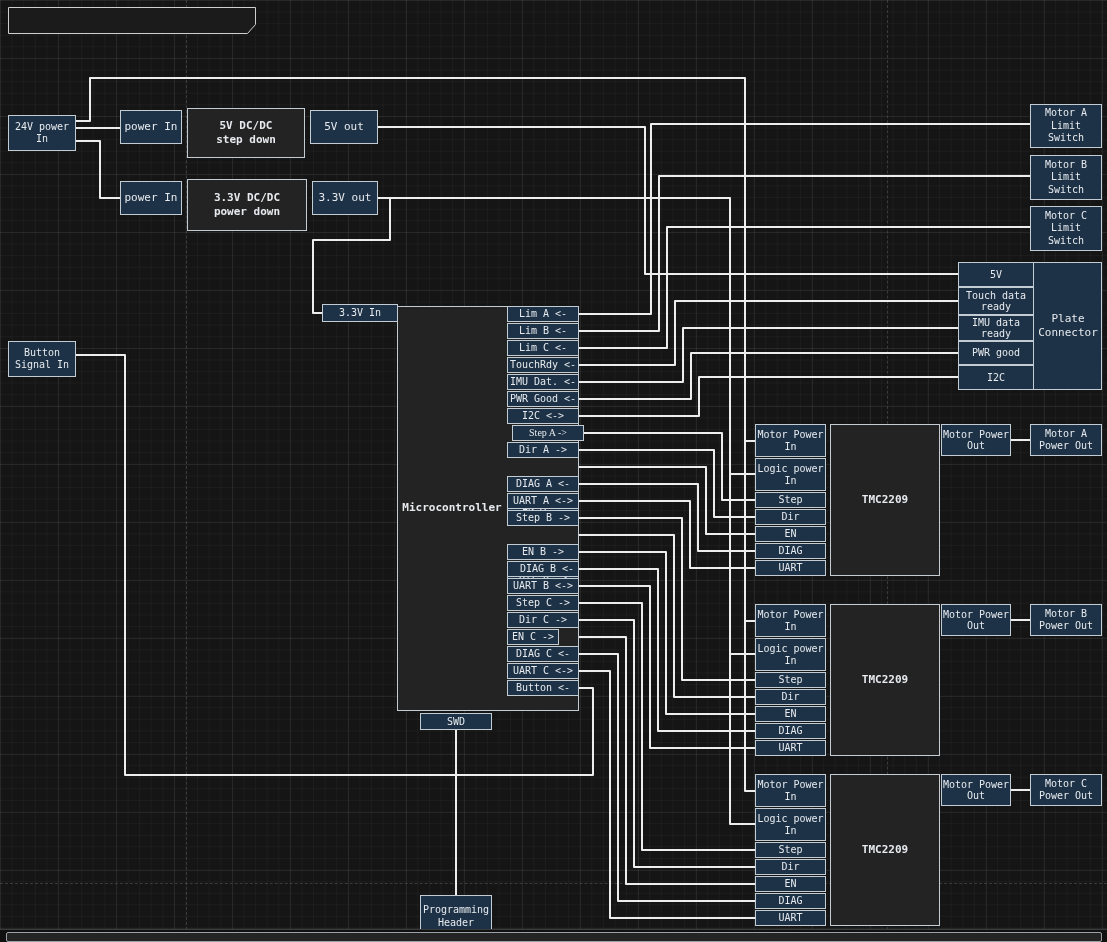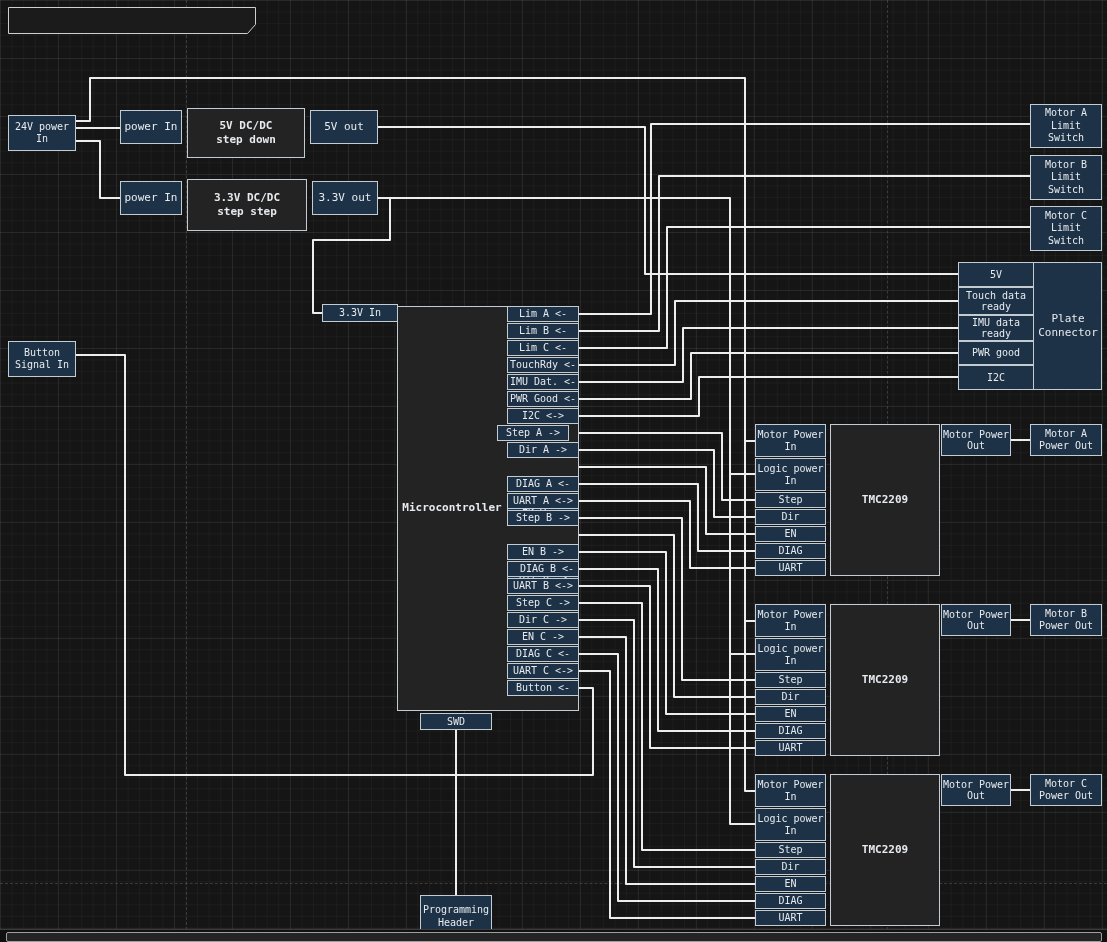--- a/index.html
+++ b/index.html
@@ -90,21 +90,21 @@
 
   <div id="boxes">
       <div class="bx port" style="left: 8px; top: 115px; width: 68px; height: 36px; font-size: 10px;">24V power
 In</div>
       <div class="bx port" style="left: 120px; top: 110px; width: 62px; height: 34px;">power In</div>
       <div class="bx block" style="left: 187px; top: 108px; width: 118px; height: 50px;">5V DC/DC
 step down</div>
       <div class="bx port" style="left: 310px; top: 110px; width: 68px; height: 34px;">5V out</div>
       <div class="bx port" style="left: 120px; top: 181px; width: 62px; height: 34px;">power In</div>
       <div class="bx block" style="left: 187px; top: 179px; width: 120px; height: 52px;">3.3V DC/DC
-step step</div>
+power down</div>
       <div class="bx port" style="left: 312px; top: 181px; width: 66px; height: 34px;">3.3V out</div>
       <div class="bx port" style="left: 1030px; top: 104px; width: 72px; height: 44px; font-size: 10px;">Motor A
 Limit
 Switch</div>
       <div class="bx port" style="left: 1030px; top: 155px; width: 72px; height: 45px; font-size: 10px;">Motor B
 Limit
 Switch</div>
       <div class="bx port" style="left: 1030px; top: 206px; width: 72px; height: 45px; font-size: 10px;">Motor C
 Limit
 Switch</div>
@@ -113,33 +113,33 @@
       <div class="bx pin" style="left: 322px; top: 304px; width: 76px; height: 18px;">3.3V In</div>
       <div class="bx body" style="left: 397px; top: 306px; width: 182px; height: 405px;"></div>
       <div class="bx blocklabel" style="left: 397px; top: 498px; width: 110px; height: 20px;">Microcontroller</div>
       <div class="bx pin" style="left: 507px; top: 306px; width: 72px; height: 16px;">Lim A &lt;-</div>
       <div class="bx pin" style="left: 507px; top: 323px; width: 72px; height: 16px;">Lim B &lt;-</div>
       <div class="bx pin" style="left: 507px; top: 340px; width: 72px; height: 16px;">Lim C &lt;-</div>
       <div class="bx pin" style="left: 507px; top: 357px; width: 72px; height: 16px;">TouchRdy &lt;-</div>
       <div class="bx pin" style="left: 507px; top: 374px; width: 72px; height: 16px;">IMU Dat. &lt;-</div>
       <div class="bx pin" style="left: 507px; top: 391px; width: 72px; height: 16px;">PWR Good &lt;-</div>
       <div class="bx pin" style="left: 507px; top: 408px; width: 72px; height: 16px;">I2C &lt;-&gt;</div>
-      <div class="bx pin" style="left: 497px; top: 425px; width: 72px; height: 16px;">Step A -&gt;</div>
+      <div class="bx pin" style="left: 512px; top: 425px; width: 72px; height: 16px; font-family: Liberation Serif, serif;">Step A -&gt;</div>
       <div class="bx pin" style="left: 507px; top: 442px; width: 72px; height: 16px;">Dir A -&gt;</div>
       <div class="bx pin" style="left: 507px; top: 459px; width: 72px; height: 16px; margin-top: 40px;">EN A -&gt;</div>
       <div class="bx pin" style="left: 507px; top: 476px; width: 72px; height: 16px;">DIAG A &lt;-</div>
       <div class="bx pin" style="left: 507px; top: 493px; width: 72px; height: 16px;">UART A &lt;-&gt;</div>
       <div class="bx pin" style="left: 507px; top: 510px; width: 72px; height: 16px;">Step B -&gt;</div>
       <div class="bx pin" style="left: 507px; top: 527px; width: 72px; height: 16px; margin-top: 43px;">Dir B -&gt;</div>
       <div class="bx pin" style="left: 507px; top: 544px; width: 72px; height: 16px;">EN B -&gt;</div>
       <div class="bx pin" style="left: 507px; top: 561px; width: 72px; height: 16px; padding-left: 8px;">DIAG B &lt;-</div>
       <div class="bx pin" style="left: 507px; top: 578px; width: 72px; height: 16px;">UART B &lt;-&gt;</div>
       <div class="bx pin" style="left: 507px; top: 595px; width: 72px; height: 16px;">Step C -&gt;</div>
       <div class="bx pin" style="left: 507px; top: 612px; width: 72px; height: 16px;">Dir C -&gt;</div>
-      <div class="bx pin" style="left: 507px; top: 629px; width: 72px; height: 16px;">EN C -&gt;</div>
+      <div class="bx pin" style="left: 507px; top: 629px; width: 52px; height: 16px;">EN C -&gt;</div>
       <div class="bx pin" style="left: 507px; top: 646px; width: 72px; height: 16px;">DIAG C &lt;-</div>
       <div class="bx pin" style="left: 507px; top: 663px; width: 72px; height: 16px;">UART C &lt;-&gt;</div>
       <div class="bx pin" style="left: 507px; top: 680px; width: 72px; height: 16px;">Button &lt;-</div>
       <div class="bx pin" style="left: 420px; top: 713px; width: 72px; height: 17px;">SWD</div>
       <div class="bx port" style="left: 420px; top: 895px; width: 72px; height: 43px; font-size: 10px;">Programming
 Header</div>
       <div class="bx port" style="left: 958px; top: 262px; width: 144px; height: 128px;"></div>
       <div class="bx portlabel" style="left: 1034px; top: 262px; width: 68px; height: 128px;">Plate
 Connector</div>
       <div class="bx pin" style="left: 958px; top: 262px; width: 76px; height: 25px;">5V</div>

